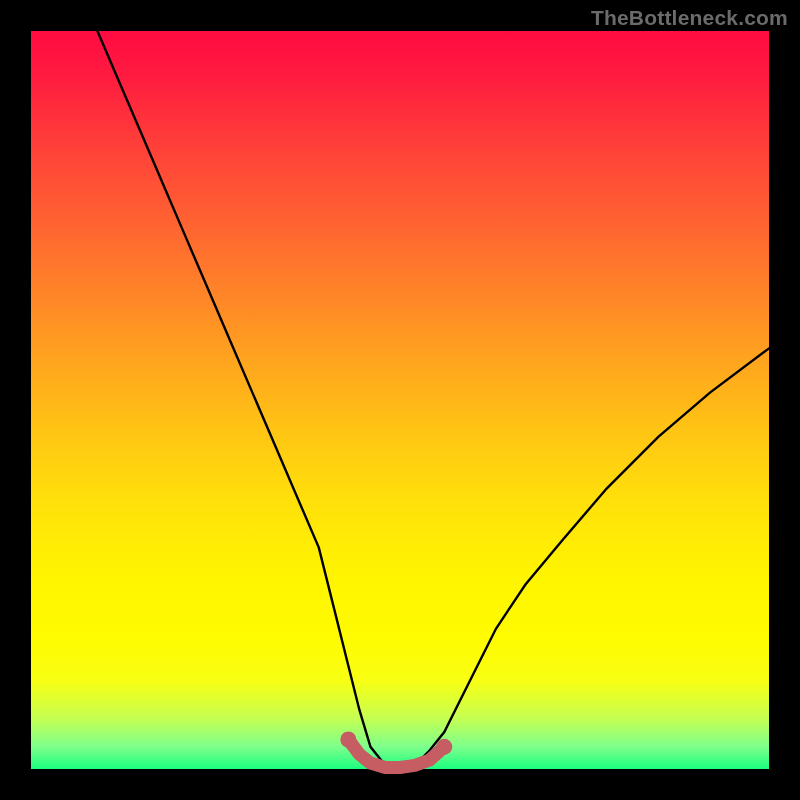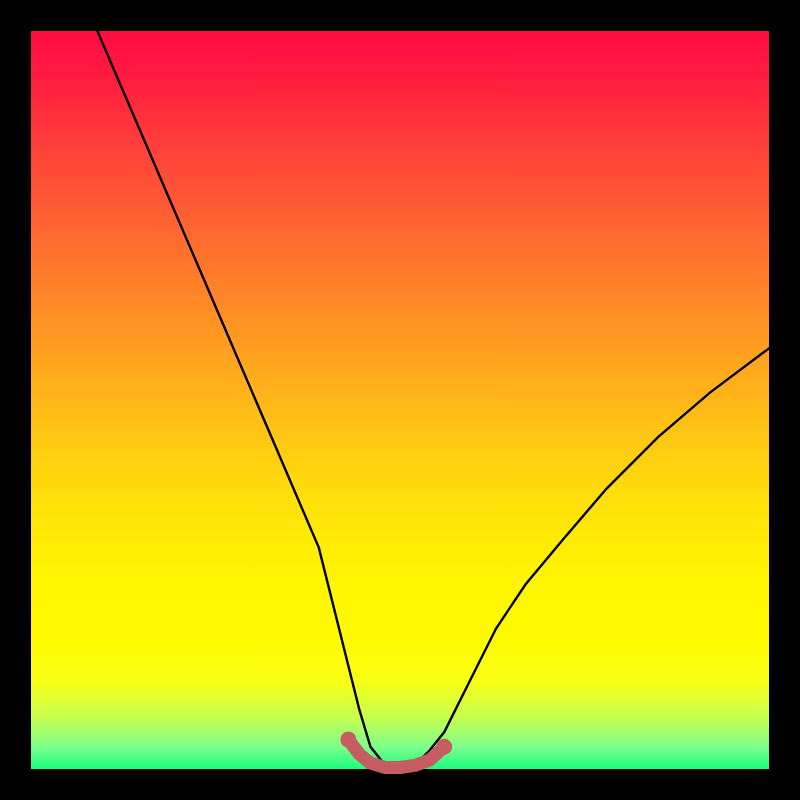--- a/index.html
+++ b/index.html
@@ -60,20 +60,21 @@
     width: 738px;
     height: 738px;
     overflow: visible;
   }
 </style>
 </head>
 <body>
 
 <div class="frame">
 
+  <div class="watermark">TheBottleneck.com</div>
 
   <div class="plot"></div>
 
   <svg class="curve" viewBox="0 0 738 738">
     <path id="main-curve" fill="none" stroke="#000" stroke-width="2.4" stroke-linecap="round" d="M66.42 0.00 L88.56 51.66 L110.70 103.32 L132.84 154.98 L154.98 206.64 L177.12 258.30 L199.26 309.96 L221.40 361.62 L243.54 413.28 L265.68 464.94 L287.82 516.60 L302.58 575.64 L317.34 634.68 L328.41 678.96 L339.48 715.86 L354.24 734.31 L369.00 738.00 L383.76 734.31 L398.52 719.55 L413.28 701.10 L428.04 671.58 L442.80 642.06 L464.94 597.78 L494.46 553.50 L531.36 509.22 L575.64 457.56 L627.30 405.90 L678.96 361.62 L738.00 317.34"></path>
     <path id="highlight-curve" fill="none" stroke="#c55d63" stroke-width="13" stroke-linecap="round" stroke-linejoin="round" d="M317.34 708.48 L328.41 723.24 L339.48 732.10 L354.24 736.52 L369.00 736.52 L383.76 734.31 L398.52 729.14 L413.28 715.86"></path>
     <g id="highlight-dots">
         <circle cx="317.34" cy="708.48" r="8" fill="#c55d63"></circle>
         <circle cx="413.28" cy="715.86" r="8" fill="#c55d63"></circle>
       </g>

